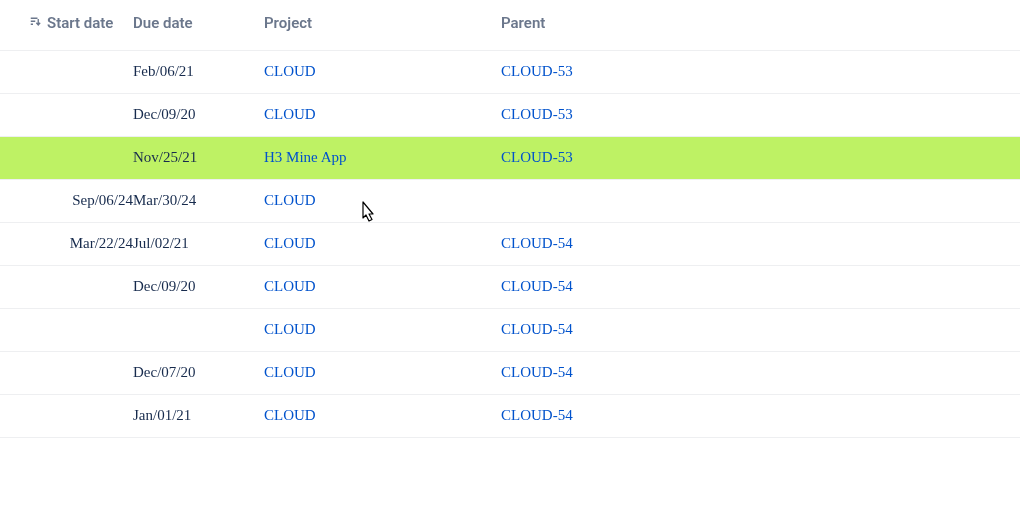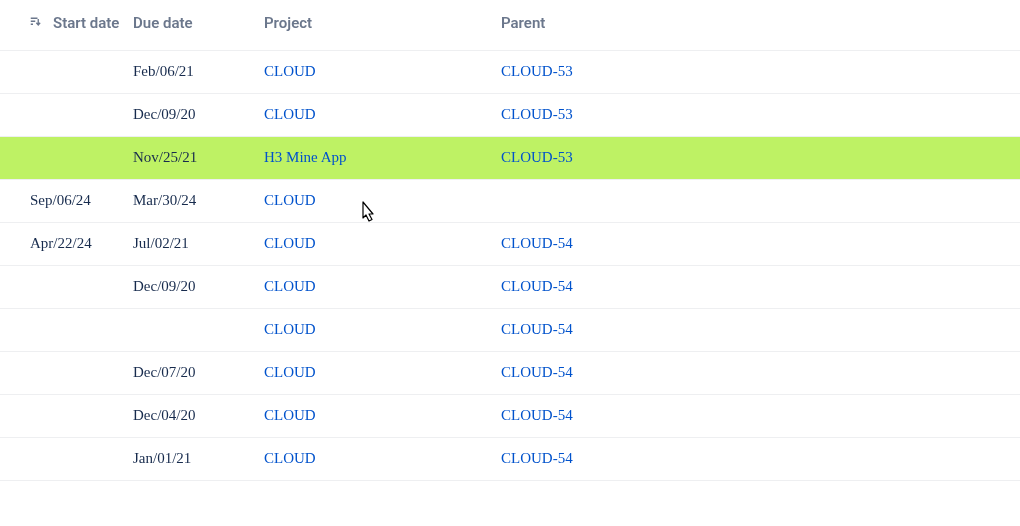--- a/index.html
+++ b/index.html
@@ -28,37 +28,38 @@
       text-align: left;
       font-weight: 600;
       color: #6B778C;
       font-size: 15px;
       vertical-align: middle;
       padding-bottom: 4px;
     }
     .col-start {
       width: 133px;
       padding-left: 30px;
+      text-align: right;
     }
     .col-due {
       width: 131px;
       padding-left: 0;
     }
     .col-project {
       width: 237px;
       padding-left: 0;
     }
     .col-parent {
       padding-left: 0;
       margin-left: 32px;
     }
     .header-start {
       display: flex;
       align-items: flex-end;
-      gap: 11px;
+      gap: 5px;
       padding-left: 30px;
     }
     .sort-icon {
       display: inline-block;
       width: 12px;
       height: 12px;
       color: #6B778C;
     }
     .data-row {
       height: 43px;
@@ -142,21 +143,21 @@
         <td class="cell-project col-project"><a href="#">H3 Mine App</a></td>
         <td class="cell-parent col-parent"><a href="#">CLOUD-53</a></td>
       </tr>
       <tr class="data-row">
         <td class="cell-start col-start">Sep/06/24</td>
         <td class="cell-due col-due">Mar/30/24</td>
         <td class="cell-project col-project"><a href="#">CLOUD</a></td>
         <td class="cell-parent col-parent"></td>
       </tr>
       <tr class="data-row">
-        <td class="cell-start col-start">Apr/22/24</td>
+        <td class="cell-start col-start">Mar/22/24</td>
         <td class="cell-due col-due">Jul/02/21</td>
         <td class="cell-project col-project"><a href="#">CLOUD</a></td>
         <td class="cell-parent col-parent"><a href="#">CLOUD-54</a></td>
       </tr>
       <tr class="data-row">
         <td class="cell-start col-start"></td>
         <td class="cell-due col-due">Dec/09/20</td>
         <td class="cell-project col-project"><a href="#">CLOUD</a></td>
         <td class="cell-parent col-parent"><a href="#">CLOUD-54</a></td>
       </tr>
@@ -167,26 +168,20 @@
         <td class="cell-parent col-parent"><a href="#">CLOUD-54</a></td>
       </tr>
       <tr class="data-row">
         <td class="cell-start col-start"></td>
         <td class="cell-due col-due">Dec/07/20</td>
         <td class="cell-project col-project"><a href="#">CLOUD</a></td>
         <td class="cell-parent col-parent"><a href="#">CLOUD-54</a></td>
       </tr>
       <tr class="data-row">
         <td class="cell-start col-start"></td>
-        <td class="cell-due col-due">Dec/04/20</td>
-        <td class="cell-project col-project"><a href="#">CLOUD</a></td>
-        <td class="cell-parent col-parent"><a href="#">CLOUD-54</a></td>
-      </tr>
-      <tr class="data-row">
-        <td class="cell-start col-start"></td>
         <td class="cell-due col-due">Jan/01/21</td>
         <td class="cell-project col-project"><a href="#">CLOUD</a></td>
         <td class="cell-parent col-parent"><a href="#">CLOUD-54</a></td>
       </tr>
     </tbody>
 </table>
 
 <div class="cursor-overlay">
   <svg viewBox="0 0 22 26" fill="none">
     <path d="M7 2 L7 18 L10 15 L13 21 L16 19.5 L13 14 L17 14 Z" fill="white" stroke="#000" stroke-width="1.2" stroke-linejoin="round"></path>

